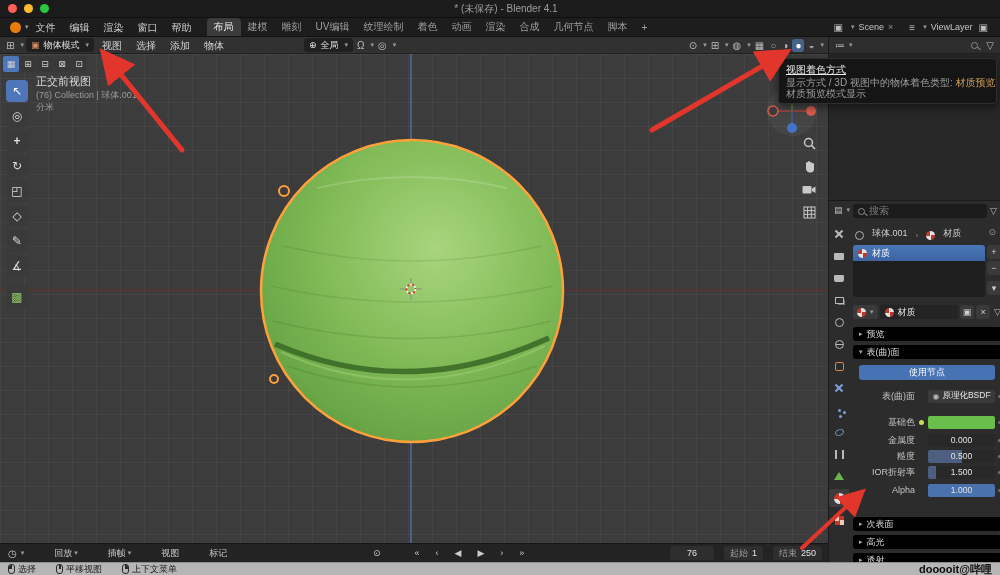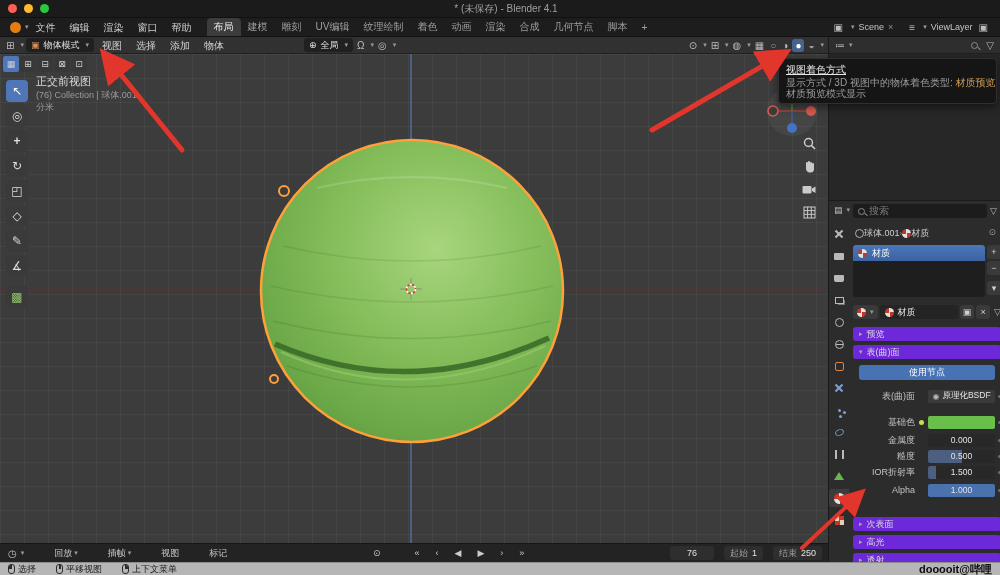--- a/index.html
+++ b/index.html
@@ -72,21 +72,21 @@
   .i-constraint{width:9px;height:9px;background:linear-gradient(#b9b9b9,#b9b9b9) left center/2px 9px no-repeat,linear-gradient(#b9b9b9,#b9b9b9) right center/2px 9px no-repeat;}
   .i-tri{width:0;height:0;border-left:5px solid transparent;border-right:5px solid transparent;border-bottom:8px solid #69b54f;}
   .i-mat{width:11px;height:11px;border-radius:50%;background:conic-gradient(#e3e3e3 0 25%,#c0392b 0 50%,#e3e3e3 0 75%,#c0392b 0);}
   .i-tex{width:9px;height:9px;background:conic-gradient(#c0392b 0 25%,#e8cdb6 0 50%,#c0392b 0 75%,#e8cdb6 0);}
   .crumb{font-size:9px;color:#cfcfcf;}
   .mini-sphere{width:9px;height:9px;border-radius:50%;border:1.2px solid #b0b0b0;}
   .mini-mat{width:9px;height:9px;border-radius:50%;background:conic-gradient(#e3e3e3 0 25%,#c0392b 0 50%,#e3e3e3 0 75%,#c0392b 0);}
   #slotlist{left:24px;top:44px;width:132px;height:52px;background:#1e1e1e;border-radius:3px;overflow:hidden;}
   #slotrow{height:16px;background:linear-gradient(#4a77b8,#3c63a2);display:flex;align-items:center;gap:5px;padding:0 5px;font-size:9px;color:#fff;}
   .side-btn{width:14px;height:14px;background:#3a3a3a;border-radius:3px;display:flex;align-items:center;justify-content:center;font-size:9px;color:#d0d0d0;margin-bottom:2px;}
-  .section-hdr{position:absolute;left:24px;width:148px;height:14px;background:#6d28d9;border-radius:3px;display:flex;align-items:center;gap:4px;padding:0 6px;font-size:9px;color:#dadada;}
+  .section-hdr{position:absolute;left:24px;width:148px;height:14px;background:#000000;border-radius:3px;display:flex;align-items:center;gap:4px;padding:0 6px;font-size:9px;color:#dadada;}
   .arrow-s{font-size:7px;color:#aaa;}
   .prow{position:absolute;left:24px;width:148px;height:14px;display:flex;align-items:center;gap:3px;}
   .plabel{width:62px;text-align:right;font-size:9px;color:#c3c3c3;flex:0 0 auto;}
   .dotslot{width:7px;flex:0 0 auto;display:flex;justify-content:center;}
   .nodedot{width:5px;height:5px;border-radius:50%;background:#cddc4f;}
   .pwidget{position:relative;flex:1 1 auto;height:13px;background:#282828;border-radius:2px;display:flex;align-items:center;justify-content:center;font-size:8.5px;color:#e4e4e4;overflow:hidden;gap:3px;}
   .pwidget .fill{position:absolute;left:0;top:0;bottom:0;background:#4c5f80;}
   .pwidget .vtxt{position:relative;}
   .deco-dot{width:3px;height:3px;border-radius:50%;background:#6f6f6f;flex:0 0 auto;}
   #usenodes{position:absolute;left:30px;width:136px;height:15px;background:#4773b5;border-radius:3px;display:flex;align-items:center;justify-content:center;font-size:9px;color:#fff;}
@@ -366,21 +366,21 @@
         <span class="i-tri"></span>
       </div>
     <div class="ptab active">
         <span class="i-mat"></span>
       </div>
     <div class="ptab">
         <span class="i-tex"></span>
       </div>
   </div>
 
-  <div class="abs flex" style="left:26px;top:26px;gap:0;">
+  <div class="abs flex" style="left:26px;top:26px;gap:8px;align-items:flex-end;">
     <span class="mini-sphere"></span>
     <span class="crumb">球体.001</span>
     <span style="font-size:8px;color:#888;">›</span>
     <span class="mini-mat"></span>
     <span class="crumb">材质</span>
   </div>
   <span class="abs" style="right:4px;top:26px;font-size:9px;color:#9a9a9a;">⊙</span>
 
   <div class="abs" id="slotlist">
     <div id="slotrow">

